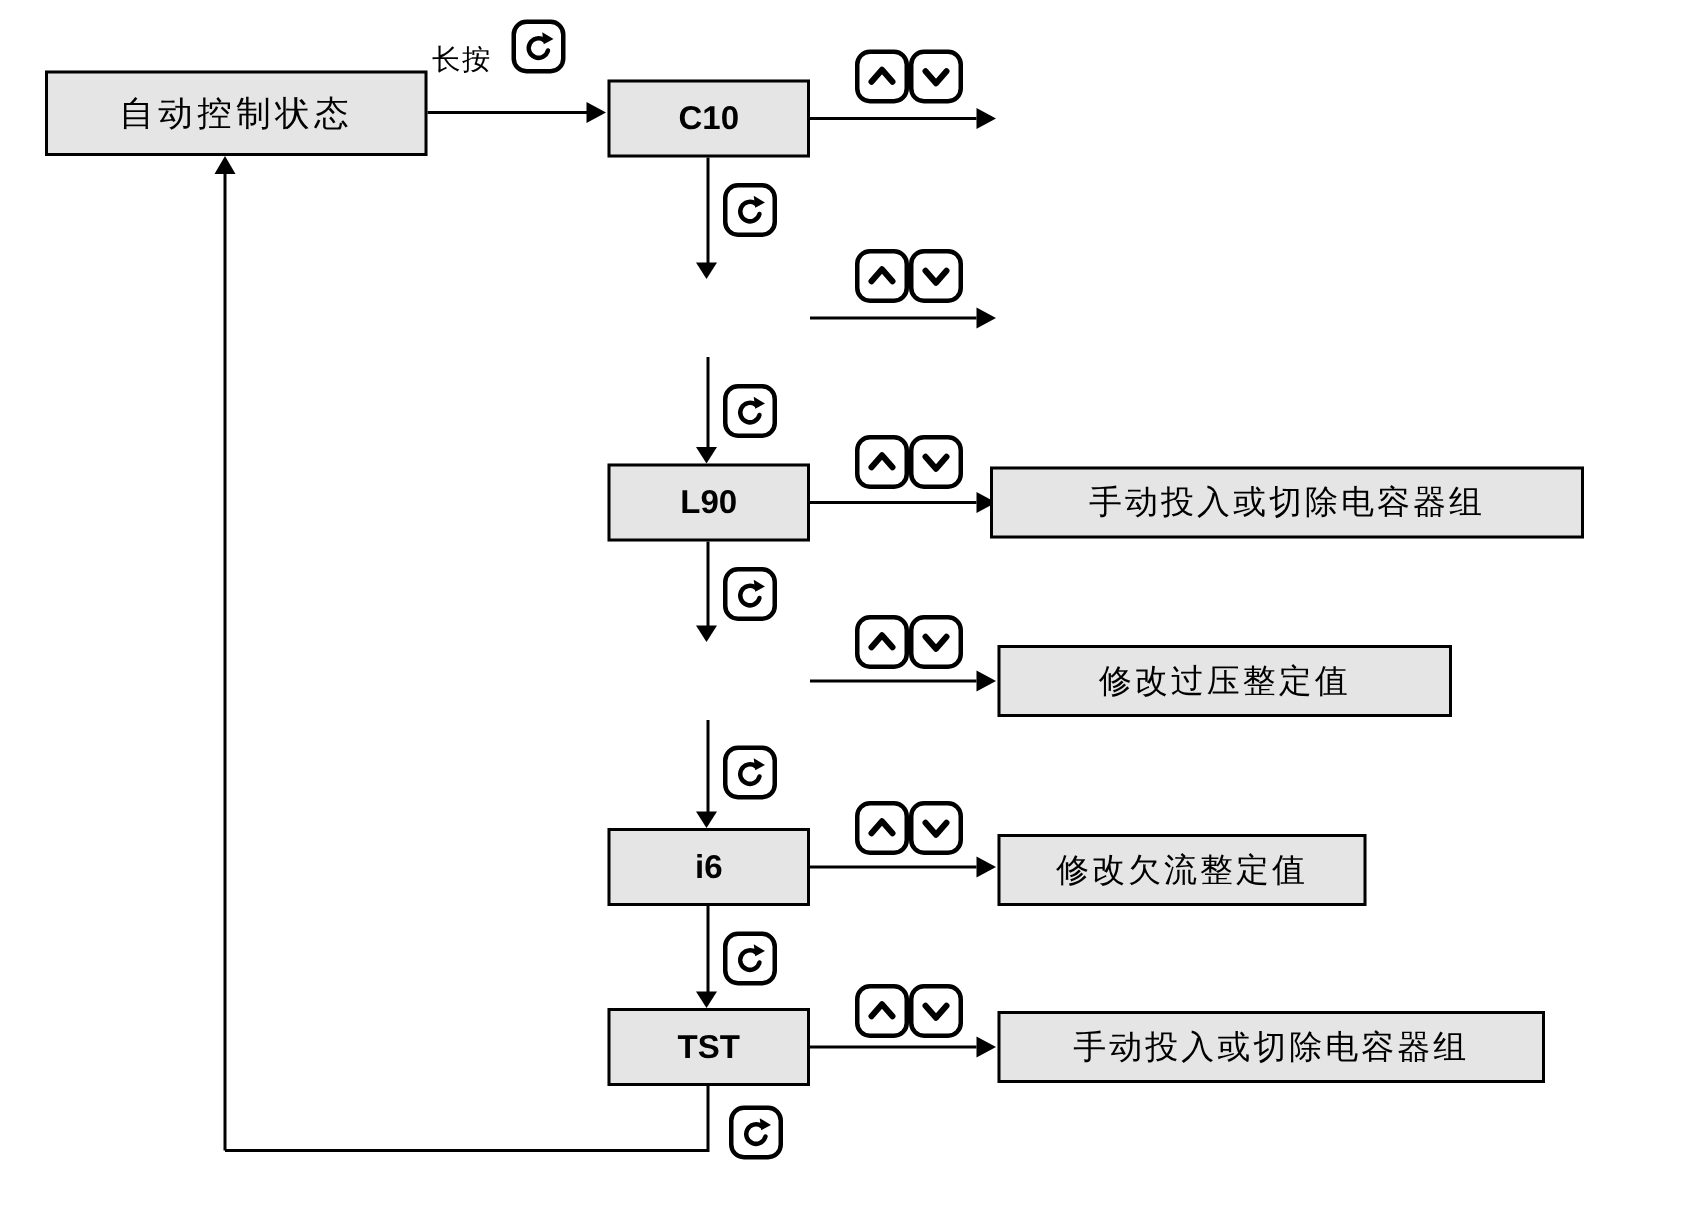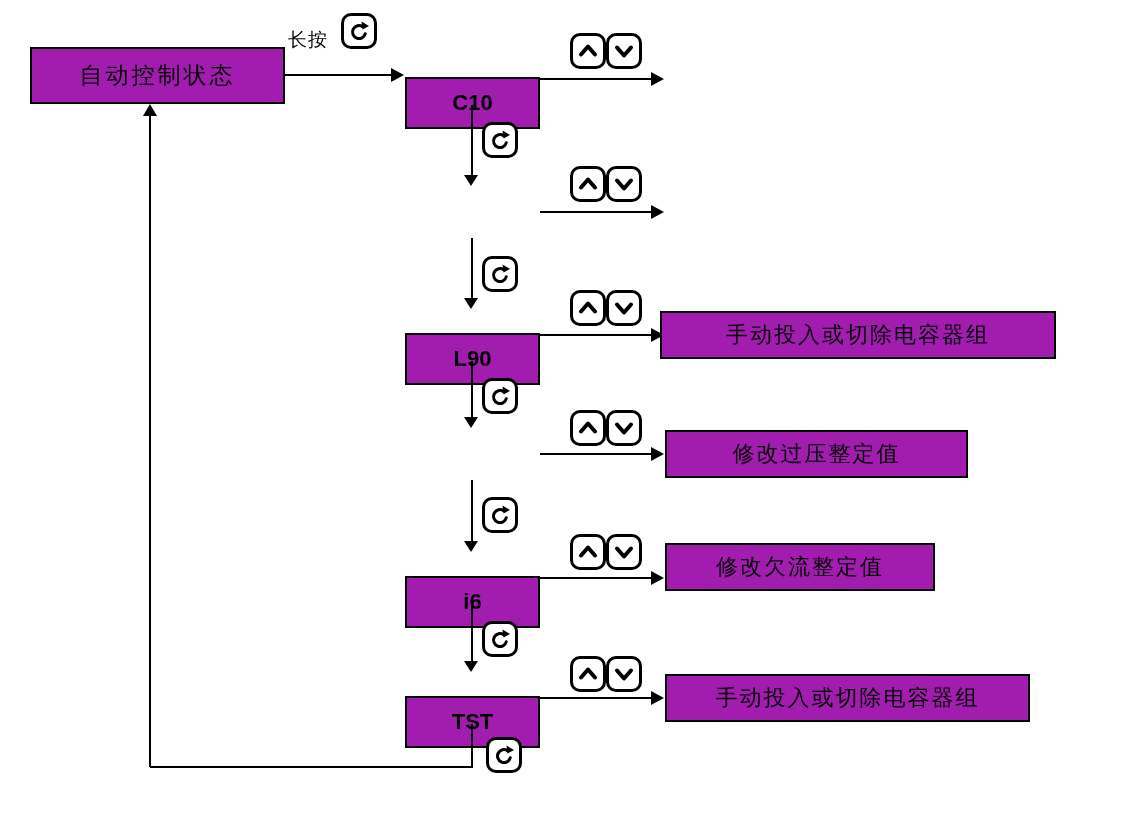--- a/index.html
+++ b/index.html
@@ -1,21 +1,21 @@
 <!DOCTYPE html>
 <html><head>
 <meta charset="utf-8">
 <style>
   html,body{margin:0;padding:0;background:#ffffff;}
   .canvas{position:relative;width:1126px;height:817px;background:#ffffff;
           font-family:"Liberation Sans",sans-serif;color:#000;overflow:hidden;}
-  .box{position:absolute;border:2px solid #000;background:#a21caf;box-sizing:border-box;
+  .box{position:absolute;border:2px solid #000;background:#e5e5e5;box-sizing:border-box;
        display:flex;align-items:center;justify-content:center;text-align:center;}
   .start-box{left:30px;top:47px;width:255px;height:57px;font-size:23px;letter-spacing:3px;}
-  .mid-box{left:405px;width:135px;height:52px;font-weight:bold;font-size:22px;margin-top:24px;}
+  .mid-box{left:405px;width:135px;height:52px;font-weight:bold;font-size:22px;}
   .right-box{height:48px;font-size:22px;letter-spacing:2px;}
   .hline{position:absolute;height:2px;background:#000;}
   .vline{position:absolute;width:2px;background:#000;}
   .ah-right{position:absolute;width:0;height:0;border-top:7px solid transparent;
             border-bottom:7px solid transparent;border-left:13px solid #000;}
   .ah-down{position:absolute;width:0;height:0;border-left:7px solid transparent;
            border-right:7px solid transparent;border-top:11px solid #000;}
   .ah-up{position:absolute;width:0;height:0;border-left:7px solid transparent;
          border-right:7px solid transparent;border-bottom:12px solid #000;}
   .key{position:absolute;width:36px;height:36px;border:3px solid #000;border-radius:10px;
@@ -151,21 +151,21 @@
       <polyline points="4,14.5 11,6.5 18,14.5" fill="none" stroke="#000" stroke-width="4" stroke-linecap="round" stroke-linejoin="round"></polyline>
     </svg>
   </div>
   <div class="key" style="left:606px;top:534px">
     <svg width="22" height="22" viewBox="0 0 22 22">
       <polyline points="4,7.5 11,15.5 18,7.5" fill="none" stroke="#000" stroke-width="4" stroke-linecap="round" stroke-linejoin="round"></polyline>
     </svg>
   </div>
   <div class="hline" style="left:540px;top:577px;width:111px"></div>
   <div class="ah-right" style="left:651px;top:571px"></div>
-  <div class="box right-box" style="left:665px;top:543px;width:270px">
+  <div class="box right-box" style="left:665px;top:556px;width:246px">
     <span>修改欠流整定值</span>
   </div>
 
   <div class="vline" style="left:471px;top:604px;height:58px"></div>
   <div class="ah-down" style="left:464px;top:661px"></div>
   <div class="key" style="left:482px;top:621px">
     <svg width="22" height="22" viewBox="0 0 22 22">
       <path d="M14.7 6.7 A6.5 6.5 0 1 0 17.3 13.7" fill="none" stroke="#000" stroke-width="3" stroke-linecap="round"></path>
       <polygon points="13.5,1.5 21,6 14.5,9.5" fill="#000"></polygon>
     </svg>

